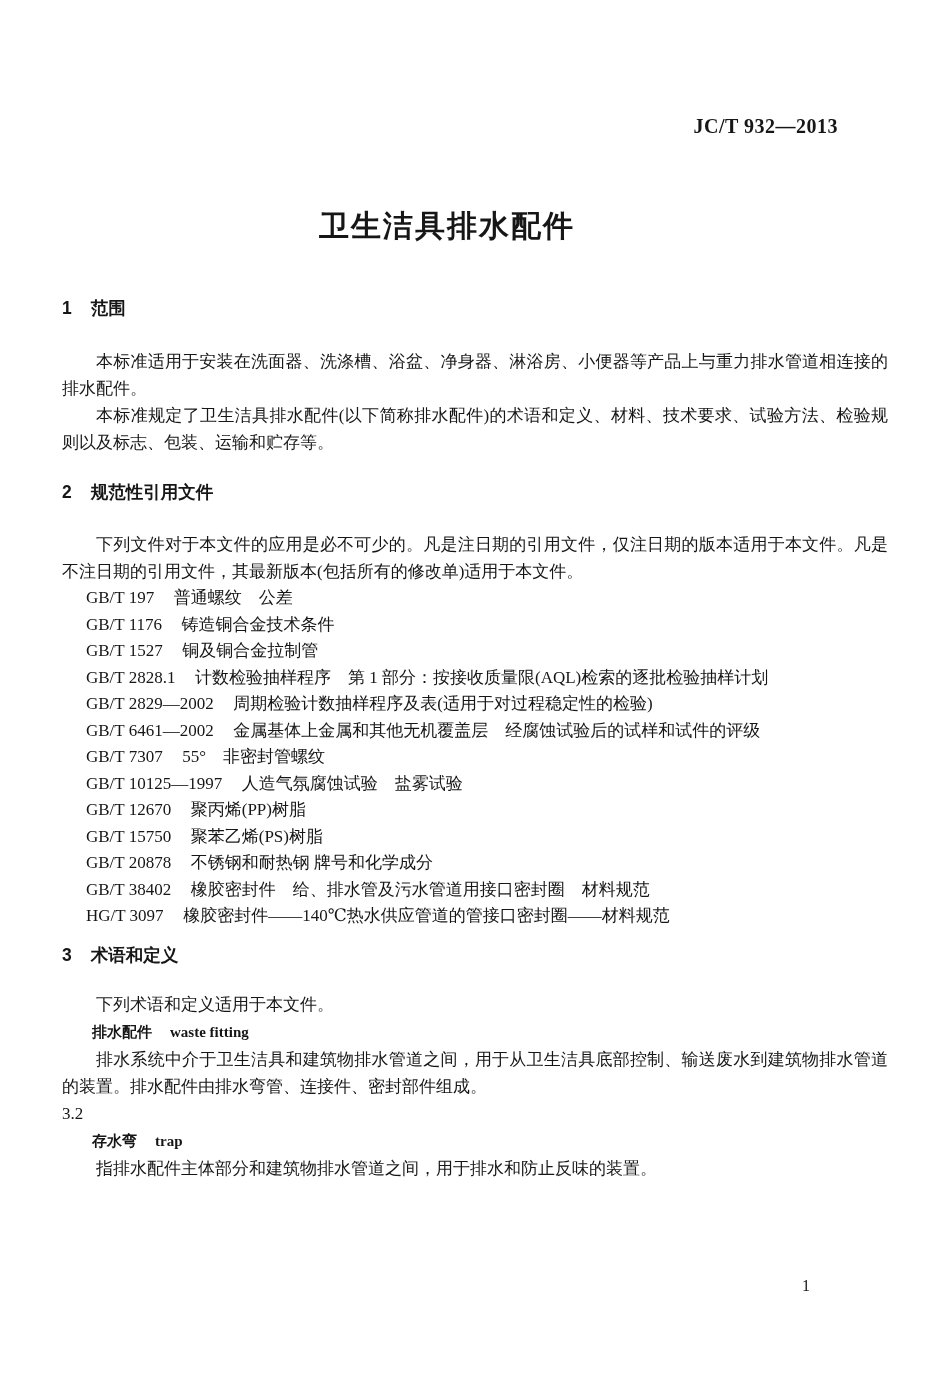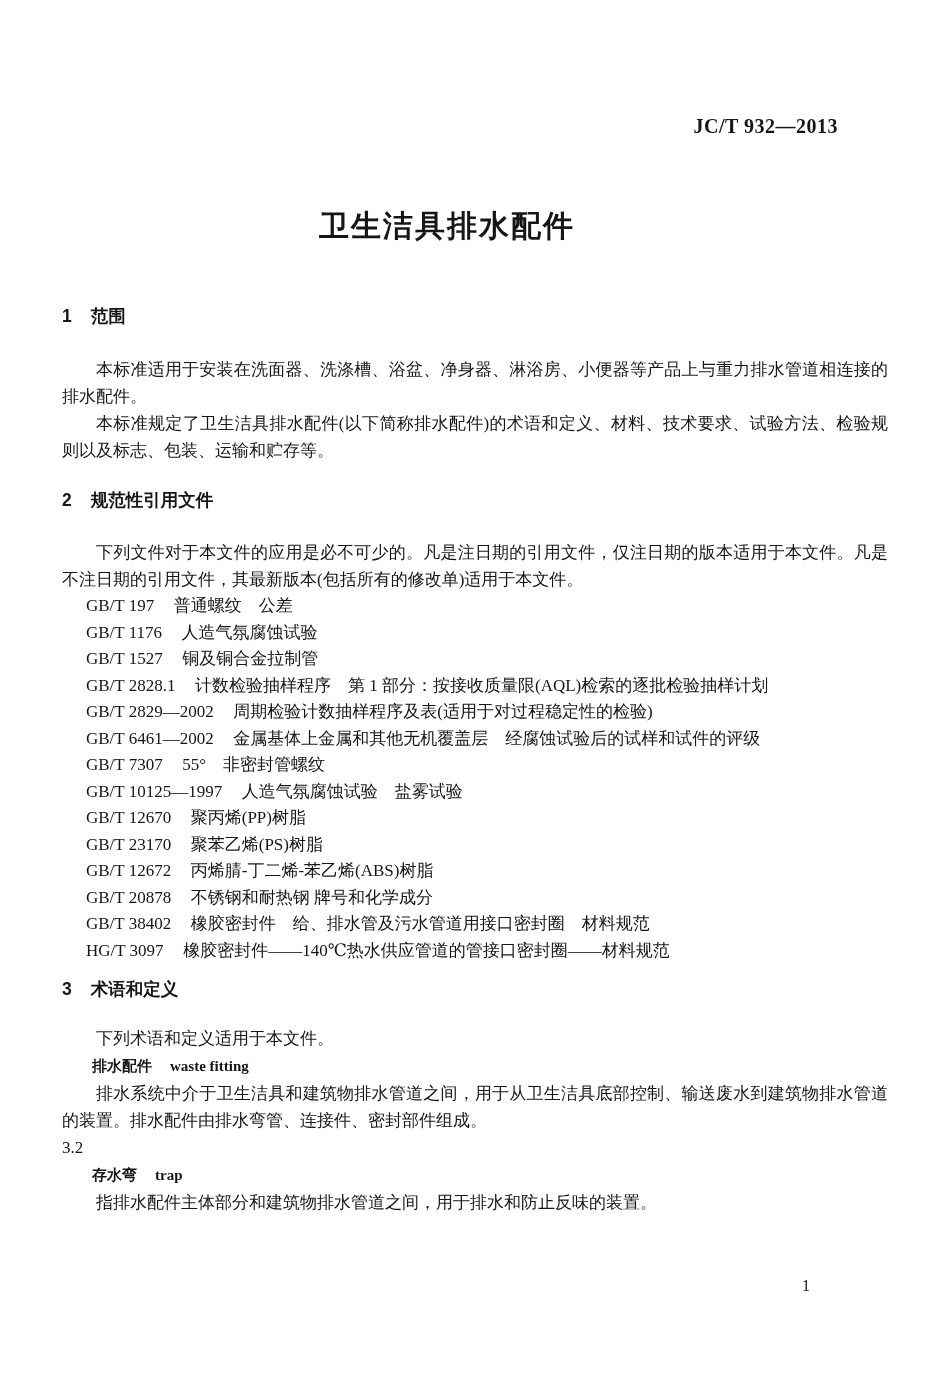--- a/index.html
+++ b/index.html
@@ -23,21 +23,21 @@
   }
   .content {
     position:absolute; top:297px; left:62px; width:826px;
     font-size:17px; line-height:27px;
   }
   .sec-heading {
     font-family:"Liberation Sans","DejaVu Sans",sans-serif;
     font-weight:bold; font-size:17.5px; line-height:22px;
   }
   .sec-heading .sec-num { display:inline-block; margin-right:19px; font-family:"Liberation Sans","DejaVu Sans",sans-serif; }
-  .sec1 .sec-heading { margin-bottom:29px;margin-top:8px; }
+  .sec1 .sec-heading { margin-bottom:29px; }
   .sec2 .sec-heading { margin-top:25px; margin-bottom:28px; }
   .sec3 .sec-heading { margin-top:14px; margin-bottom:25px; }
   p.body-para { text-indent:2em; text-align:justify; }
   ul.ref-list { list-style:none; margin:0; padding:0 0 0 24px; }
   ul.ref-list li { line-height:26.5px; white-space:pre-wrap; }
   ul.ref-list .ref-title { margin-left:1.15em; }
   .term-num { line-height:27px; }
   .term-name {
     padding-left:2em; line-height:27px;
     font-family:"Liberation Sans","DejaVu Sans",sans-serif;
@@ -72,30 +72,29 @@
       <p class="body-para">本标准规定了卫生洁具排水配件(以下简称排水配件)的术语和定义、材料、技术要求、试验方法、检验规则以及标志、包装、运输和贮存等。</p>
     </section>
 
     <section class="sec2">
       <h2 class="sec-heading">
         <span class="sec-num">2</span><span>规范性引用文件</span>
       </h2>
       <p class="body-para">下列文件对于本文件的应用是必不可少的。凡是注日期的引用文件，仅注日期的版本适用于本文件。凡是不注日期的引用文件，其最新版本(包括所有的修改单)适用于本文件。</p>
       <ul class="ref-list">
         <li><span class="ref-code">GB/T 197</span><span class="ref-title">普通螺纹　公差</span></li>
-        <li><span class="ref-code">GB/T 1176</span><span class="ref-title">人造气氛腐蚀试验</span></li>
+        <li><span class="ref-code">GB/T 1176</span><span class="ref-title">铸造铜合金技术条件</span></li>
         <li><span class="ref-code">GB/T 1527</span><span class="ref-title">铜及铜合金拉制管</span></li>
         <li><span class="ref-code">GB/T 2828.1</span><span class="ref-title">计数检验抽样程序　第 1 部分：按接收质量限(AQL)检索的逐批检验抽样计划</span></li>
         <li><span class="ref-code">GB/T 2829—2002</span><span class="ref-title">周期检验计数抽样程序及表(适用于对过程稳定性的检验)</span></li>
         <li><span class="ref-code">GB/T 6461—2002</span><span class="ref-title">金属基体上金属和其他无机覆盖层　经腐蚀试验后的试样和试件的评级</span></li>
         <li><span class="ref-code">GB/T 7307</span><span class="ref-title">55°　非密封管螺纹</span></li>
         <li><span class="ref-code">GB/T 10125—1997</span><span class="ref-title">人造气氛腐蚀试验　盐雾试验</span></li>
         <li><span class="ref-code">GB/T 12670</span><span class="ref-title">聚丙烯(PP)树脂</span></li>
-        <li><span class="ref-code">GB/T 23170</span><span class="ref-title">聚苯乙烯(PS)树脂</span></li>
-        <li><span class="ref-code">GB/T 12672</span><span class="ref-title">丙烯腈-丁二烯-苯乙烯(ABS)树脂</span></li>
+        <li><span class="ref-code">GB/T 15750</span><span class="ref-title">聚苯乙烯(PS)树脂</span></li>
         <li><span class="ref-code">GB/T 20878</span><span class="ref-title">不锈钢和耐热钢 牌号和化学成分</span></li>
         <li><span class="ref-code">GB/T 38402</span><span class="ref-title">橡胶密封件　给、排水管及污水管道用接口密封圈　材料规范</span></li>
         <li><span class="ref-code">HG/T 3097</span><span class="ref-title">橡胶密封件——140℃热水供应管道的管接口密封圈——材料规范</span></li>
       </ul>
     </section>
 
     <section class="sec3">
       <h2 class="sec-heading">
         <span class="sec-num">3</span><span>术语和定义</span>
       </h2>

